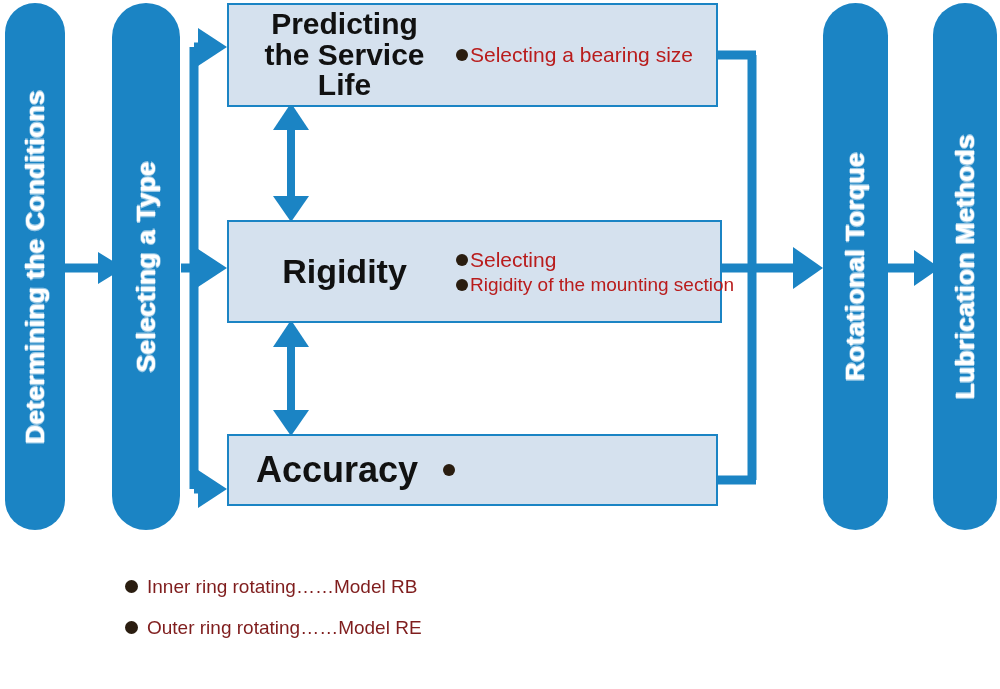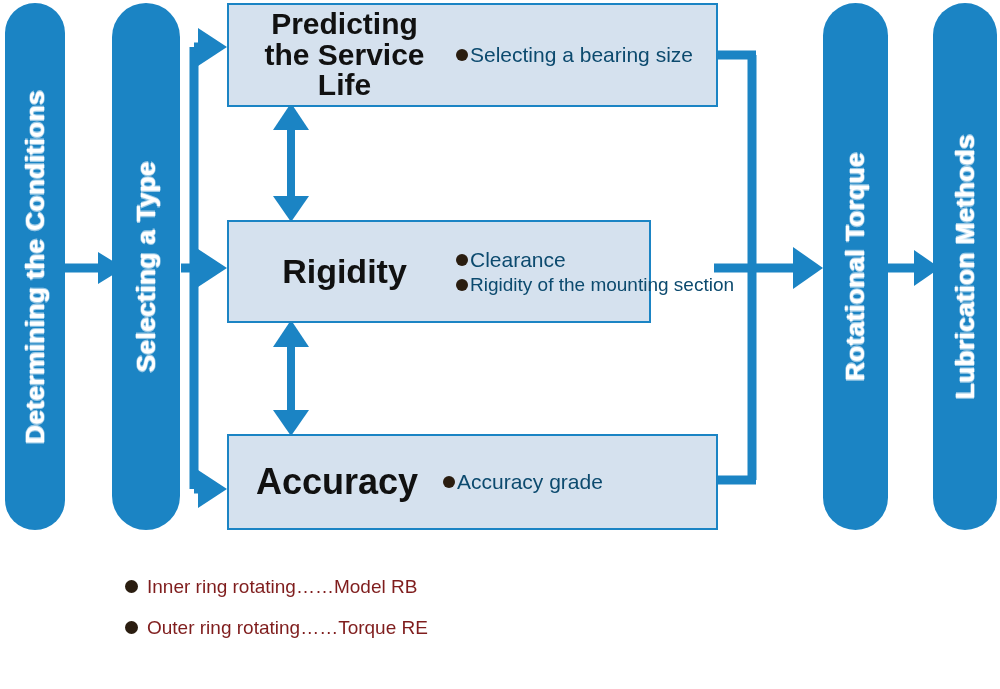--- a/index.html
+++ b/index.html
@@ -47,21 +47,21 @@
     line-height:1.02;
     white-space:pre-line;
     flex:0 0 auto;
   }
   .box-bullets{
     flex:1 1 auto;
     display:flex;flex-direction:column;justify-content:center;
   }
   .bullet-line{
     display:flex;align-items:center;
-    color:#0c4a6e;
+    color:#b91c1c;
     white-space:nowrap;
   }
   .dot{
     display:inline-block;
     width:12px;height:12px;border-radius:50%;
     background:#2a1d10;
     flex:0 0 auto;
     margin-right:2px;
   }
 
@@ -159,48 +159,47 @@
     <div class="box-title" style="font-size:30px;width:215px;text-align:center;">Predicting
 the Service Life</div>
     <div class="box-bullets" style="margin-left:4px;">
       <div class="bullet-line" style="font-size:21px;">
         <span class="dot"></span>
         <span>Selecting a bearing size</span>
       </div>
     </div>
   </div>
 
-  <div class="box" style="left:227px;top:220px;width:424px;height:103px;padding:0 6px 0 8px;">
+  <div class="box" style="left:227px;top:220px;width:495px;height:103px;padding:0 6px 0 8px;">
     <div class="box-title" style="font-size:34px;width:215px;text-align:center;">Rigidity</div>
     <div class="box-bullets" style="margin-left:4px;gap:2px;">
       <div class="bullet-line" style="font-size:21px;">
         <span class="dot"></span>
-        <span>Clearance</span>
+        <span>Selecting</span>
       </div>
       <div class="bullet-line" style="font-size:19px;">
         <span class="dot"></span>
         <span>Rigidity of the mounting section</span>
       </div>
     </div>
   </div>
 
-  <div class="box" style="left:227px;top:434px;width:491px;height:96px;padding:0 6px 0 8px;">
+  <div class="box" style="left:227px;top:434px;width:491px;height:72px;padding:0 6px 0 8px;">
     <div class="box-title" style="font-size:36px;width:200px;text-align:center;">Accuracy</div>
     <div class="box-bullets" style="margin-left:6px;">
       <div class="bullet-line" style="font-size:21px;">
         <span class="dot"></span>
-        <span>Accuracy grade</span>
       </div>
     </div>
   </div>
 
   <div class="legend">
     <div class="legend-row">
       <span class="dot"></span>
       <span>Inner ring rotating……Model RB</span>
     </div>
     <div class="legend-row">
       <span class="dot"></span>
-      <span>Outer ring rotating……Torque RE</span>
+      <span>Outer ring rotating……Model RE</span>
     </div>
   </div>
 
 </div>
 
 </body></html>

